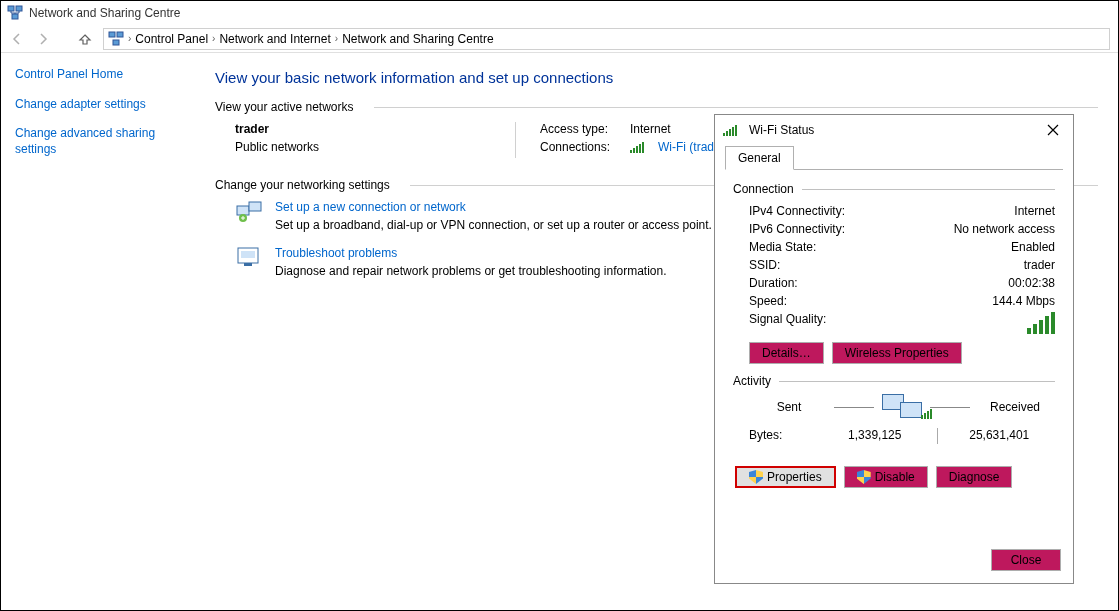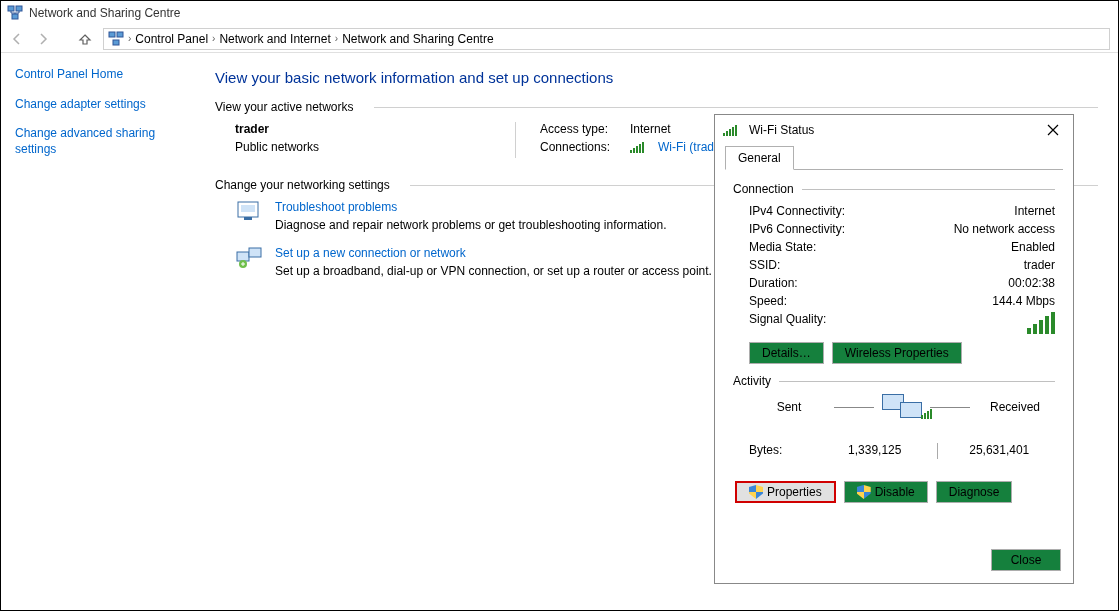--- a/index.html
+++ b/index.html
@@ -109,40 +109,40 @@
   .d-row { display:flex; justify-content:space-between; padding:2px 0 2px 16px; }
   .d-row .k {}
   .d-row .v { text-align:right; }
   .sigbars { display:inline-flex; align-items:flex-end; gap:2px; height:22px; }
   .sigbars span { width:4px; background:#2a8a2a; }
   .sigbars span:nth-child(1){height:6px;} .sigbars span:nth-child(2){height:10px;}
   .sigbars span:nth-child(3){height:14px;} .sigbars span:nth-child(4){height:18px;}
   .sigbars span:nth-child(5){height:22px;}
   .btn {
     display:inline-flex; align-items:center; justify-content:center;
-    background:#15803d; border:1px solid #adadad;
+    background:#be185d; border:1px solid #adadad;
     height:22px; padding:0 12px; gap:4px;
     font-family:inherit; font-size:12px;
   }
   .btn.hl { border:2px solid #d00000; background:#e1e1e1; }
   .btnrow { display:flex; gap:8px; margin:6px 0 0 16px; }
   .activity { padding-left:16px; }
   .actheader { display:flex; align-items:center; justify-content:space-between; margin:6px 0 6px 0; }
   .actheader .label { width:80px; text-align:center; }
   .actcenter { display:flex; align-items:center; gap:6px; }
   .actline { width:40px; height:1px; background:#888; }
   .comp { width:44px; height:26px; position:relative; }
   .comp .mon { position:absolute; width:22px; height:16px; border:1px solid #3a6ea5; background:#cfe3f7; }
   .comp .m1 { left:2px; top:0; }
   .comp .m2 { left:20px; top:8px; }
   .comp .sig { position:absolute; right:-8px; bottom:-2px; }
   .comp .sig span { display:inline-block; width:2px; margin-left:1px; background:#2a8a2a; }
   .comp .sig span:nth-child(1){height:4px;} .comp .sig span:nth-child(2){height:6px;}
   .comp .sig span:nth-child(3){height:8px;} .comp .sig span:nth-child(4){height:10px;}
-  .bytesrow { display:flex; margin-top:23px; }
+  .bytesrow { display:flex; margin-top:8px; }
   .bytesrow .lbl { width:70px; }
   .bytesrow .val { flex:1; text-align:center; }
   .bytesrow .bar { width:1px; height:16px; background:#aaa; margin:0 6px; }
   .d-footerbtns { display:flex; gap:8px; margin-top:22px; padding-left:2px;}
   .d-close { position:absolute; right:12px; bottom:12px; }
   .shield { width:14px; height:14px; display:inline-block; background: conic-gradient(#ffd34e 0 90deg,#3a86d8 90deg 180deg,#ffd34e 180deg 270deg,#3a86d8 270deg 360deg); clip-path: polygon(50% 0,100% 15%,100% 60%,50% 100%,0 60%,0 15%); }
   svg { display:block; }
 </style>
 </head>
 <body>
@@ -233,43 +233,43 @@
     </div>
 
     <div class="group-label">
       <span>Change your networking settings</span>
       <span class="line"></span>
     </div>
 
     <div class="action">
       <span class="aicon">
         <svg width="28" height="22">
-            <rect x="3" y="2" width="20" height="15" fill="#fff" stroke="#3a6ea5"></rect>
-            <rect x="6" y="5" width="14" height="7" fill="#cfe3f7"></rect>
-            <rect x="9" y="17" width="8" height="3" fill="#3a6ea5"></rect>
-          </svg>
-      </span>
-      <div>
-        <div class="atitle">Troubleshoot problems</div>
-        <div class="adesc">Diagnose and repair network problems or get troubleshooting information.</div>
-      </div>
-    </div>
-
-    <div class="action">
-      <span class="aicon">
-        <svg width="28" height="22">
             <rect x="2" y="6" width="12" height="9" fill="#cfe3f7" stroke="#3a6ea5"></rect>
             <rect x="14" y="2" width="12" height="9" fill="#cfe3f7" stroke="#3a6ea5"></rect>
             <circle cx="8" cy="18" r="4" fill="#6fbf4b"></circle>
             <path d="M8 16 L8 20 M6 18 L10 18" stroke="#fff"></path>
           </svg>
       </span>
       <div>
         <div class="atitle">Set up a new connection or network</div>
         <div class="adesc">Set up a broadband, dial-up or VPN connection, or set up a router or access point.</div>
+      </div>
+    </div>
+
+    <div class="action">
+      <span class="aicon">
+        <svg width="28" height="22">
+            <rect x="3" y="2" width="20" height="15" fill="#fff" stroke="#3a6ea5"></rect>
+            <rect x="6" y="5" width="14" height="7" fill="#cfe3f7"></rect>
+            <rect x="9" y="17" width="8" height="3" fill="#3a6ea5"></rect>
+          </svg>
+      </span>
+      <div>
+        <div class="atitle">Troubleshoot problems</div>
+        <div class="adesc">Diagnose and repair network problems or get troubleshooting information.</div>
       </div>
     </div>
   </div>
 </div>
 
 <div class="dialog">
   <div class="d-title">
     <span class="wifibars">
         <span></span>
         <span></span>

